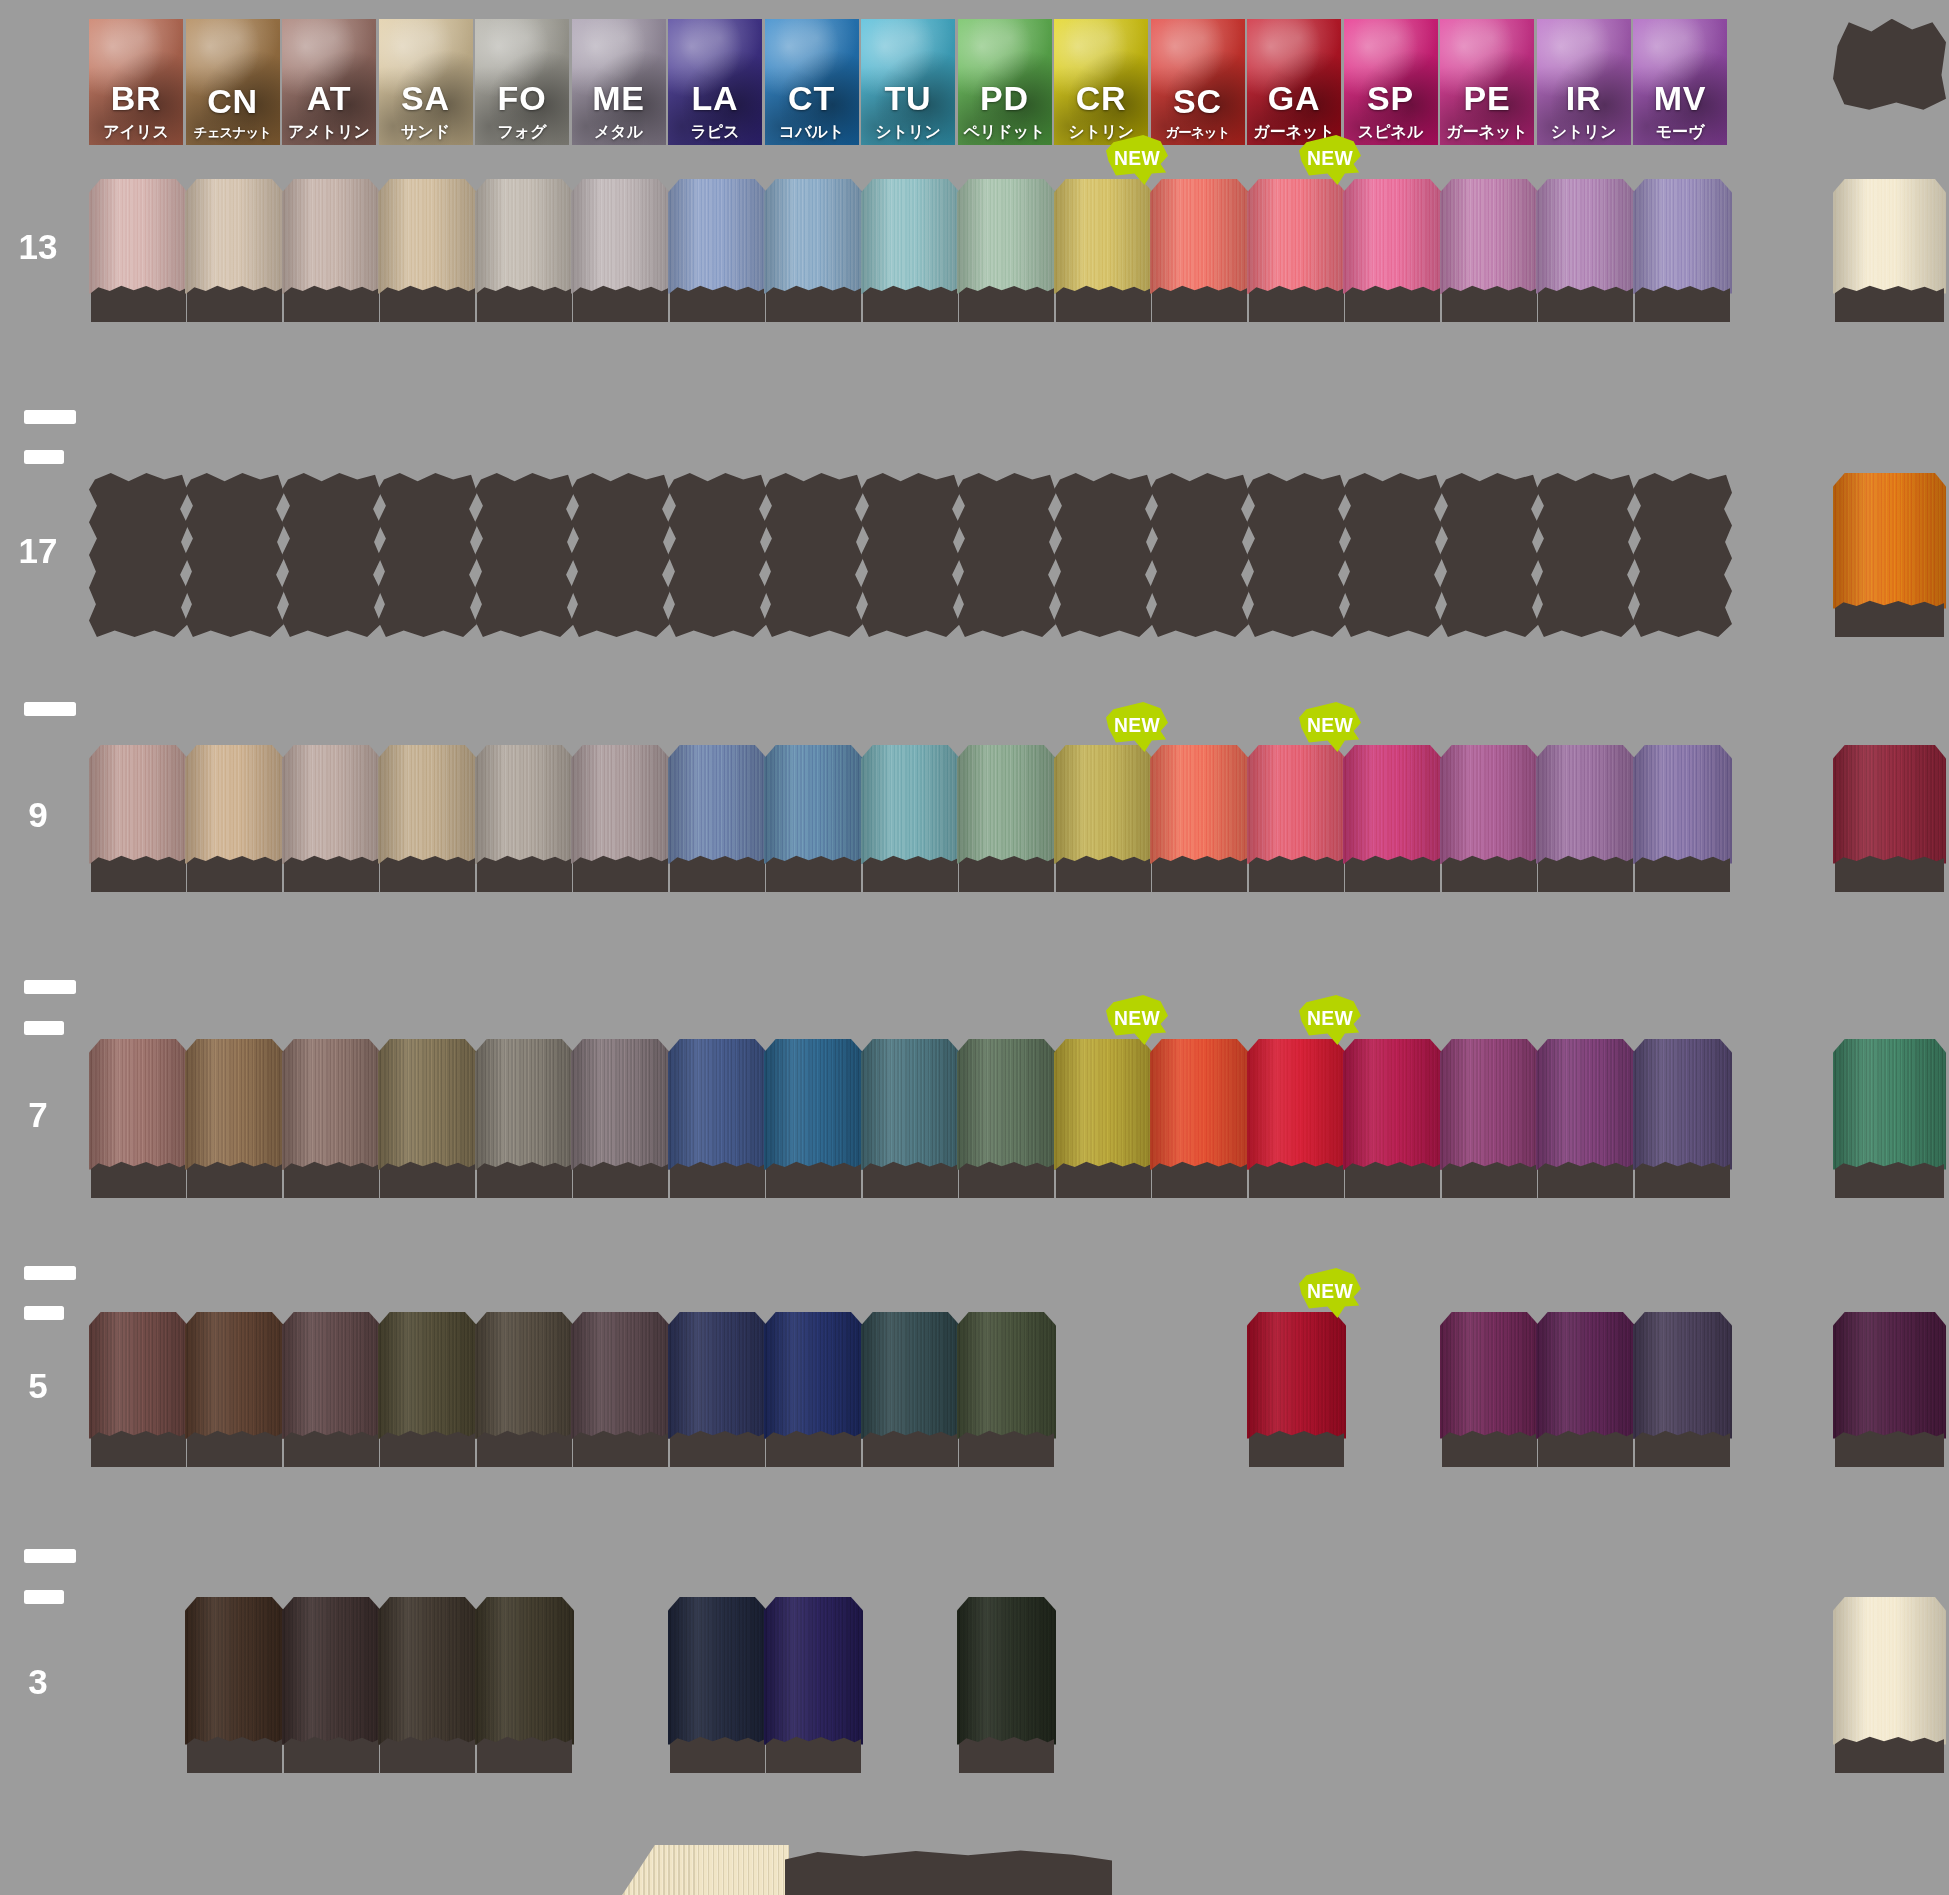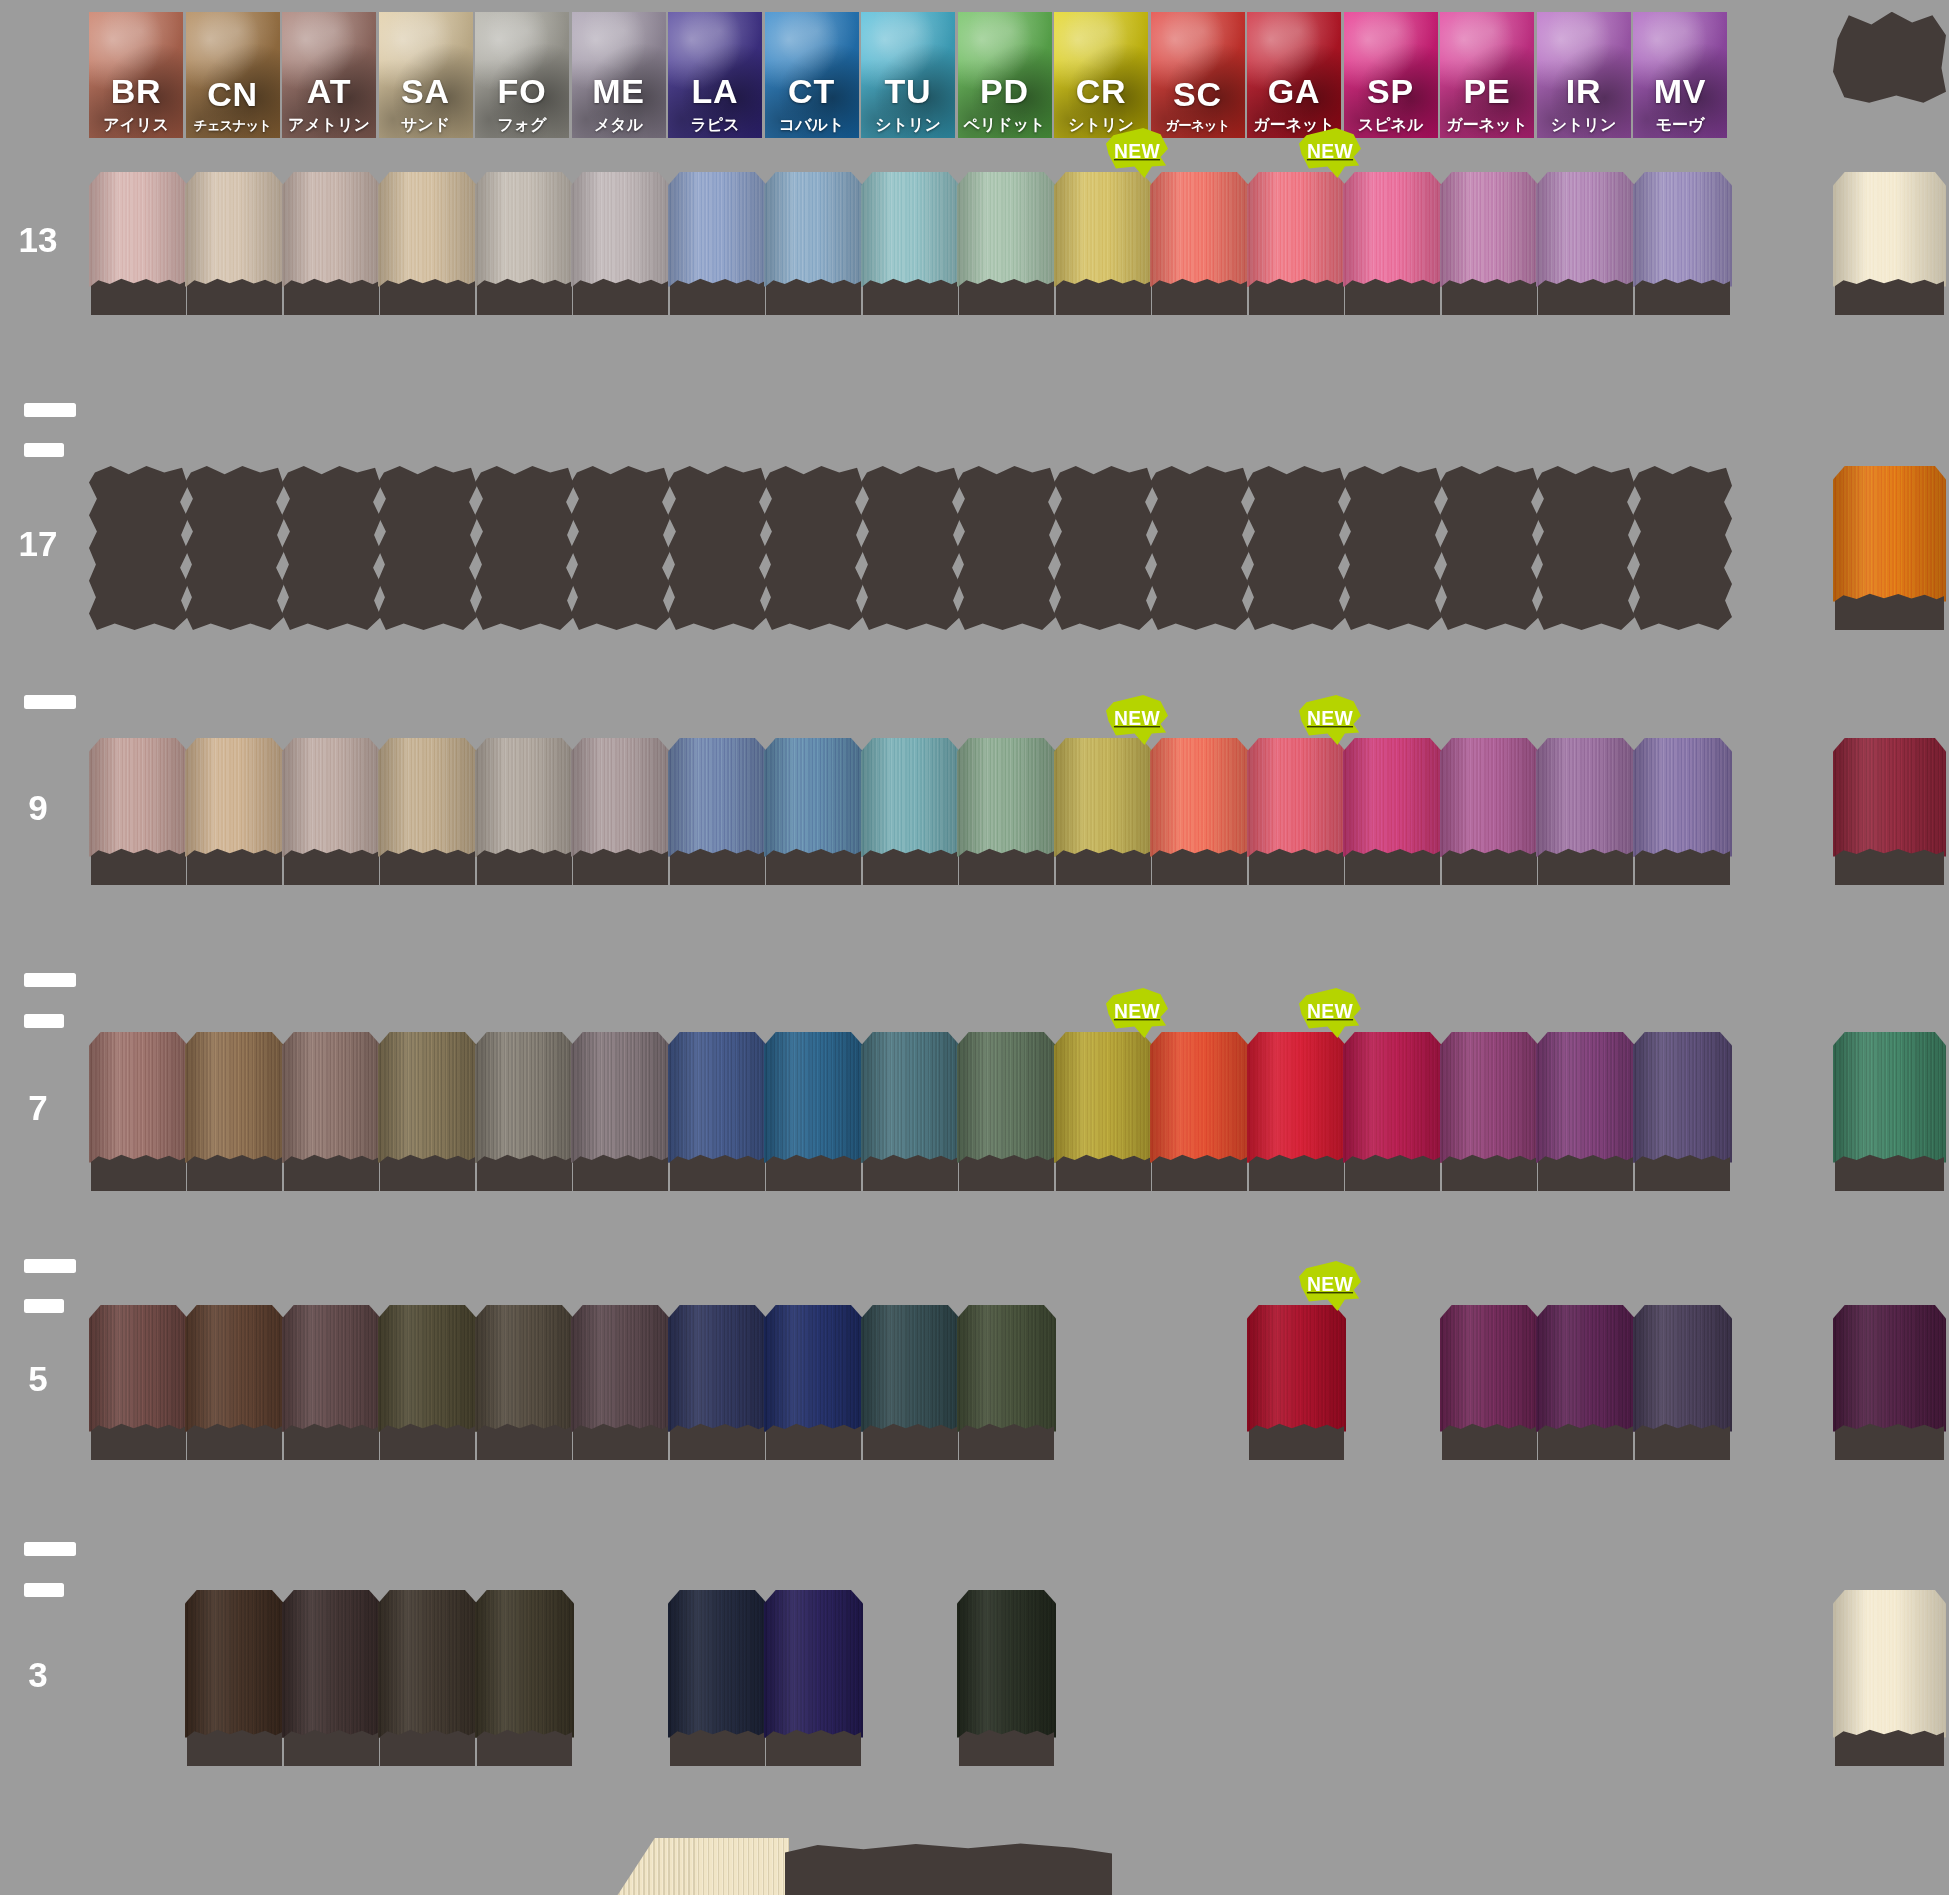--- a/index.html
+++ b/index.html
@@ -2,21 +2,21 @@
 <html style="font-size:13.4px"><head>
 <meta charset="utf-8">
 <style>
   html,body{margin:0;padding:0;}
   body{
     width:1949px;height:1896px;
     background:#9c9c9c;
     font-family:"Liberation Sans", sans-serif;
     position:relative;overflow:hidden;
   }
-  #chart{position:absolute;inset:0;}
+  #chart{position:absolute;inset:0;margin-top:7px;}
 
   
   .header-row{
     position:absolute;left:89px;top:11.7px;
     display:flex;gap:2.5px;
   }
   .tone-tile{
     width:94px;height:126px;
     position:relative;overflow:hidden;
     display:flex;flex-direction:column;
@@ -83,21 +83,21 @@
     clip-path:polygon(0 22%,8% 6%,20% 16%,32% 2%,45% 14%,58% 3%,70% 15%,
       82% 5%,93% 17%,100% 8%,100% 100%,0 100%);
   }
 
   
   .new-badge{
     position:absolute;width:62px;height:52px;z-index:5;
     background:#b5d400;
     clip-path:polygon(12% 14%,60% 0%,88% 12%,100% 40%,88% 56%,
       97% 72%,74% 74%,62% 96%,46% 74%,16% 78%,4% 50%,0% 30%);
-    display:flex;align-items:center;justify-content:center;text-decoration:underline;
+    display:flex;align-items:center;justify-content:center;
   }
   .new-badge span{
     color:#fff;font-size:19.3px;font-weight:bold;letter-spacing:0.4px;
     transform:translateY(-1.7px);
   }
 
   
   .blob{
     position:absolute;background:#433b38;
     clip-path:polygon(6% 4%,22% 0%,40% 5%,58% 0%,76% 4%,94% 1%,100% 12%,

